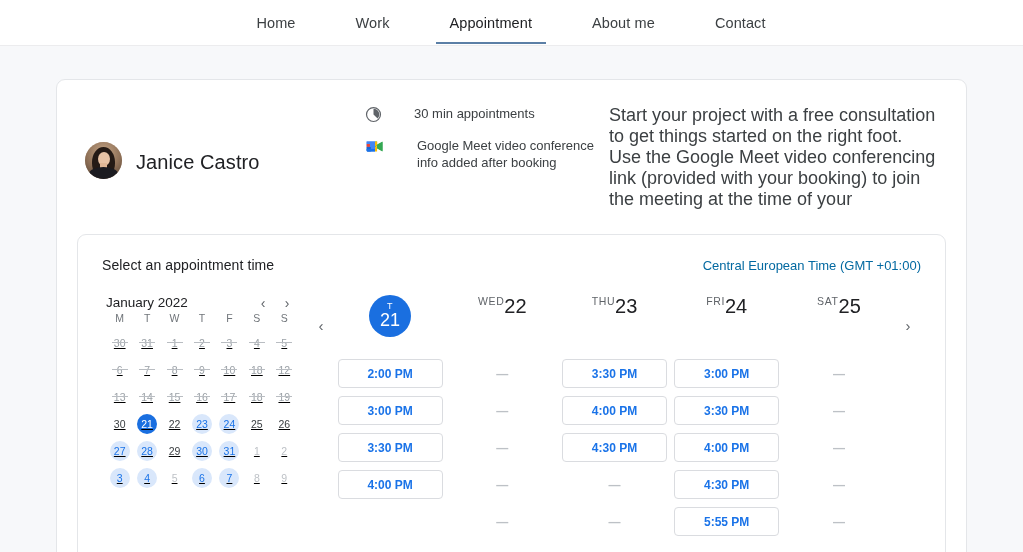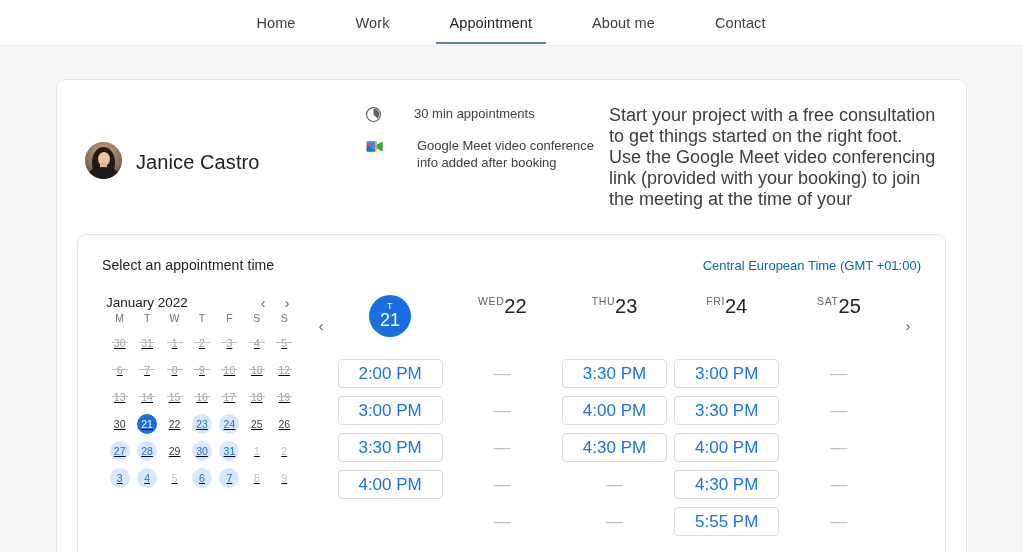--- a/index.html
+++ b/index.html
@@ -145,23 +145,24 @@
     width: 42px; height: 42px; border-radius: 50%;
     background: #1a6fe0; color: #ffffff;
     display: flex; flex-direction: column; align-items: center; justify-content: center;
     cursor: pointer;
   }
   .sel-circle .dow-lbl { color: #ffffff; font-size: 9px; margin-bottom: 0px; line-height:9px;}
   .sel-circle .dnum { color: #ffffff; font-size: 18px; line-height: 19px;}
   .slot {
     width: 105px; height: 29px; margin-top: 8px;
     border: 1px solid #dadce0; border-radius: 4px;
-    background: #fff; color: #1a73e8; font-size: 17px;
+    background: #fff; color: #1a73e8; font-size: 12px;
     display: flex; align-items: center; justify-content: center;
     cursor: pointer;
+    font-weight: bold;
   }
   .slot.empty {
     border: none; color: #bdc1c6; cursor: default; background: transparent;
   }
   .slot-first { margin-top: 12px; }
 </style>
 </head>
 <body>
 
 <div class="topnav" id="topnav">

